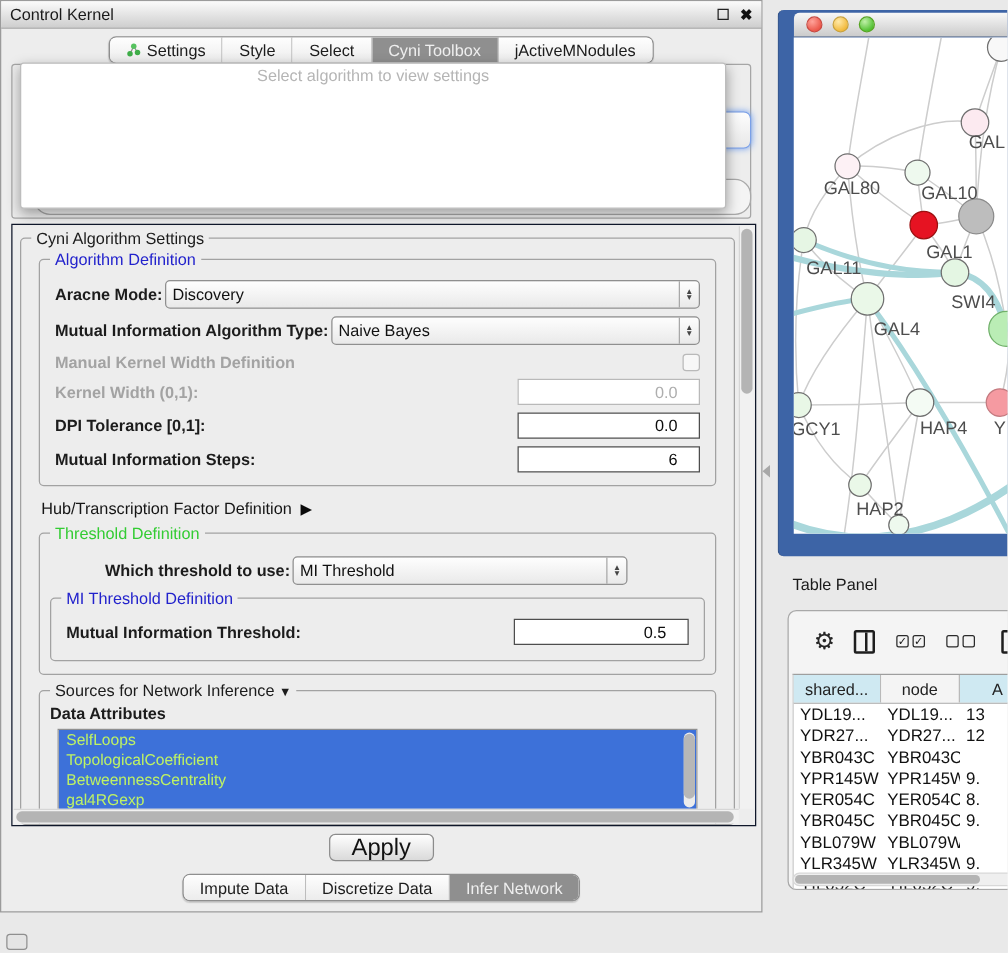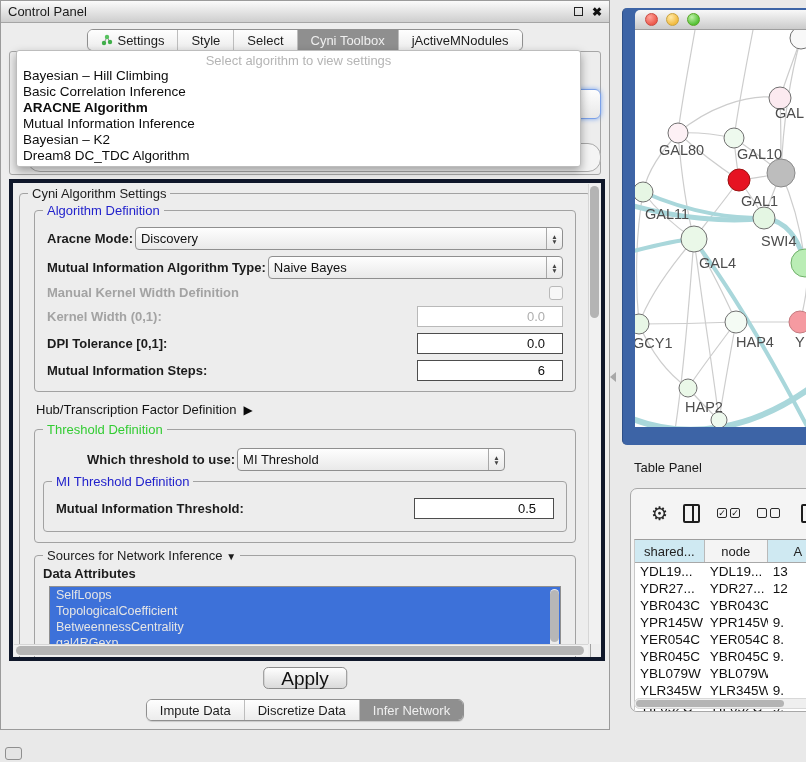--- a/index.html
+++ b/index.html
@@ -41,21 +41,21 @@
   
   .popup { position:absolute; left:15px; top:49px; width:565px; height:117px; z-index:10;
     background:#ffffff; border:1px solid #bdbdbd; border-radius:3px;
     box-shadow:0 4px 10px rgba(0,0,0,.35); padding-top:2px; }
   .popup-prompt { text-align:center; font-size:13px; color:#b5b5b5; height:15px; }
   .popup-item { font-size:13.5px; color:#0c0c0c; height:16px; line-height:16px; padding:0 6px; }
   .popup-item.bold { font-weight:bold; }
 
   
   .viewport { position:absolute; left:8px; top:178px; width:596px; height:482px;
-    border:4px solid #0f172a; background:#ededed; z-index:3; overflow:hidden; }
+    border:1px solid #0f172a; background:#ededed; z-index:3; overflow:hidden; }
   .grp { position:relative; border:1px solid #a2a2a2; border-radius:4px; }
   .grp > .legend { position:absolute; top:-8px; left:8px; background:#ededed;
     padding:0 4px; font-size:13px; }
   .legend.black { color:#1c1c1c; } .legend.blue { color:#2222cc; }
   .legend.green { color:#33cc33; }
   .cyni { position:absolute; left:6px; top:10px; width:572px; height:470px; }
 
   .frow { display:flex; align-items:center; margin:6px 12px; }
   .lbl { font-size:13px; font-weight:bold; color:#1c1c1c; white-space:nowrap; }
   .lbl.dis { color:#a3a3a3; }
@@ -78,21 +78,21 @@
 
   .algdef { margin:16px 14px 0 14px; padding-top:10px; padding-bottom:4px; }
   .thr { margin:12px 14px 0 14px; padding-top:12px; padding-bottom:8px; }
   .mithr { margin:10px 8px 2px 8px; padding-top:10px; padding-bottom:6px; }
   .srcs { margin:12px 14px 0 14px; padding-top:8px; height:120px; }
   .which-combo { width:268px; flex:none; }
   .mi-field { width:140px; }
   .dattr { margin:2px 0 5px 8px; font-size:13px; font-weight:bold; color:#1c1c1c; }
   .attrlist { position:relative; margin-left:14px; width:512px; height:68px;
     border:1px solid #8f8f8f; background:#fff; overflow:hidden; }
-  .attr-item { height:16px; line-height:16px; background:#3d71d9; color:#e5e5e5;
+  .attr-item { height:16px; line-height:16px; background:#3d71d9; color:#bef264;
     font-size:12.5px; padding-left:6px; }
   .list-vsb { position:absolute; right:1px; top:2px; width:9px; height:60px;
     background:#ececec; border-radius:5px; }
   .list-vsb .th { position:absolute; left:0; top:1px; width:9px; height:52px;
     background:#b7b7b7; border-radius:5px; }
 
   .vsb { position:absolute; right:1px; top:1px; bottom:13px; width:12px; background:#f1f1f1;
     border-left:1px solid #d6d6d6; }
   .vsb .th { position:absolute; left:1px; top:2px; width:9px; height:132px;
     background:#b4b4b4; border-radius:5px; }
@@ -160,21 +160,21 @@
     border-top:5px solid transparent; border-bottom:5px solid transparent;
     border-right:6px solid #a8a8a8; }
 </style>
 </head>
 <body>
 
 <div id="root">
 
   <section class="cp">
     <header class="cp-titlebar">
-      <span class="cp-title">Control Panel</span>
+      <span class="cp-title">Control Kernel</span>
       <span class="float-ic"></span>
       <span class="close-ic">✖</span>
     </header>
 
     <div class="segbar" id="topTabs">
         <div class="seggrp">
           <div class="seg">
             <svg class="neticon" viewBox="0 0 12 12">
               <path d="M6 3 L3 9 M6 3 L9 8" stroke="#8a8a8a" stroke-width="1" fill="none"></path>
               <circle cx="3" cy="9" r="2.2" fill="#3fae49"></circle>
@@ -199,28 +199,20 @@
       </div>
 
     <div class="ghost-panel"></div>
     <div class="combo-sliver"></div>
     <div class="bg-combo">
       <span>gal-filtered.sif default node</span>
     </div>
 
     <div class="popup">
       <div class="popup-prompt">Select algorithm to view settings</div>
-      <div id="popupItems">
-          <div class="popup-item">Bayesian – Hill Climbing</div>
-          <div class="popup-item">Basic Correlation Inference</div>
-          <div class="popup-item bold">ARACNE Algorithm</div>
-          <div class="popup-item">Mutual Information Inference</div>
-          <div class="popup-item">Bayesian – K2</div>
-          <div class="popup-item">Dream8 DC_TDC Algorithm</div>
-        </div>
     </div>
 
     <div class="viewport">
       <div class="grp cyni">
         <span class="legend black">Cyni Algorithm Settings</span>
 
         <div class="grp algdef">
           <span class="legend blue">Algorithm Definition</span>
 
           <div class="frow">

